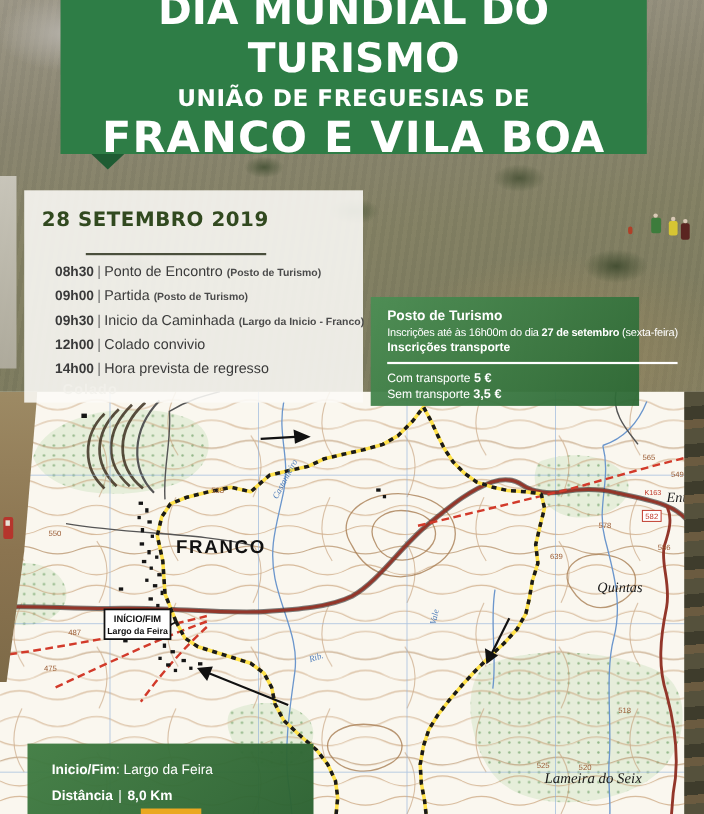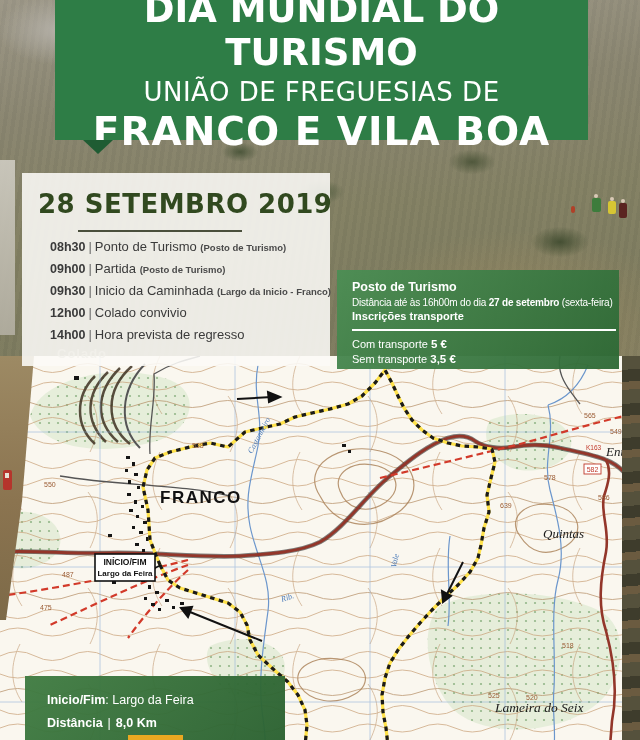--- a/index.html
+++ b/index.html
@@ -33,38 +33,38 @@
     background:linear-gradient(180deg,#9d8a64,#8b7450 55%,#7d6a48);}
   .hikerL{position:absolute;left:3px;top:470px;width:9px;height:20px;border-radius:2px;background:#b5352c;}
   .hikerL:after{content:"";position:absolute;left:2px;top:3px;width:4px;height:5px;background:#e8e2d6;}
   .wedgeR{position:absolute;left:622px;top:356px;width:18px;height:384px;
     background:repeating-linear-gradient(175deg,#55513c 0 14px,#3e3c2c 14px 26px,#6b5b40 26px 34px);}
 
   
   .banner{position:absolute;left:55px;top:-12px;width:533px;height:152px;background:#2e7d46;
     color:#fff;text-align:center;font-family:"DejaVu Sans","Liberation Sans",sans-serif;}
   .banner .l1{font-size:37px;font-weight:bold;letter-spacing:0px;}
-  .banner .l2{margin-top:3px;font-size:26px;font-weight:normal;letter-spacing:.5px;}
+  .banner .l2{margin-top:3px;font-size:21px;font-weight:bold;letter-spacing:.5px;}
   .banner .l3{margin-top:2px;font-size:39px;font-weight:bold;letter-spacing:1px;}
   .tail{position:absolute;left:83px;top:140px;width:0;height:0;
     border-left:15px solid transparent;border-right:15px solid transparent;border-top:14px solid #1f5c33;}
 
   
   .whitebox{position:absolute;left:22px;top:173px;width:308px;height:193px;
     background:rgba(252,251,247,.88);color:#3c3c3c;}
   .wb-title{position:absolute;left:16px;top:16px;font-family:"DejaVu Sans",sans-serif;
-    font-weight:bold;font-size:26px;letter-spacing:.5px;color:#31491f;white-space:nowrap;}
+    font-weight:bold;font-size:18px;letter-spacing:.5px;color:#31491f;white-space:nowrap;}
   .wb-underline{position:absolute;left:56px;top:57px;width:164px;height:2px;background:#4a4f3c;}
   .wb-row{position:absolute;left:28px;white-space:nowrap;font-size:13px;color:#3a3a3a;}
   .wb-row .t{font-weight:bold;font-size:12.5px;}
   .wb-row .sep{color:#6a6a6a;padding:0 3px;}
   .wb-row .note{font-size:9.5px;font-weight:bold;color:#4a4a4a;}
 
   
-  .greenbox{position:absolute;left:337px;top:270px;width:282px;height:99px;color:#fff;
+  .greenbox{position:absolute;left:337px;top:270px;width:244px;height:99px;color:#fff;
     background:linear-gradient(135deg,rgba(76,142,84,.95),rgba(44,104,52,.95));}
   .gb-in{position:absolute;left:15px;top:10px;right:12px;}
   .gb-title{font-size:12.5px;font-weight:bold;}
   .gb-l1{font-size:10px;letter-spacing:-.2px;margin-top:3px;white-space:nowrap;}
   .gb-l2{font-size:11px;font-weight:bold;margin-top:2px;}
   .gb-hr{height:2px;background:#fff;margin:7px 0 6px 0;width:264px;}
   .gb-p{font-size:11px;line-height:15px;}
   .gb-p b{font-size:11.5px;}
 
   
@@ -278,40 +278,40 @@
     <div class="l2">UNIÃO DE FREGUESIAS DE</div>
     <div class="l3">FRANCO E VILA BOA</div>
   </div>
   <div class="tail"></div>
 
   <div class="whitebox">
     <div class="wb-title">28 SETEMBRO 2019</div>
     <div class="wb-underline"></div>
 
     <div class="wb-row" style="top:66px;">
-      <span class="t">08h30</span><span class="sep">|</span><span>Ponto de Turismo</span> <span class="note">(Posto de Turismo)</span>
+      <span class="t">08h30</span><span class="sep">|</span><span>Ponto de Encontro</span> <span class="note">(Posto de Turismo)</span>
     </div>
     <div class="wb-row" style="top:88px;text-align:right;">
       <span class="t">09h00</span><span class="sep">|</span><span>Partida</span> <span class="note">(Posto de Turismo)</span>
     </div>
     <div class="wb-row" style="top:110px;">
       <span class="t">09h30</span><span class="sep">|</span><span>Inicio da Caminhada</span> <span class="note">(Largo da Inicio - Franco)</span>
     </div>
     <div class="wb-row" style="top:132px;">
       <span class="t">12h00</span><span class="sep">|</span><span>Colado convivio</span>
     </div>
     <div class="wb-row" style="top:154px;">
       <span class="t">14h00</span><span class="sep">|</span><span>Hora prevista de regresso</span>
     </div>
   </div>
 
   <div class="greenbox">
     <div class="gb-in">
       <div class="gb-title">Posto de Turismo</div>
-      <div class="gb-l1"><span>Distância até às 16h00m do dia </span><b>27 de setembro</b><span> (sexta-feira)</span></div>
+      <div class="gb-l1"><span>Inscrições até às 16h00m do dia </span><b>27 de setembro</b><span> (sexta-feira)</span></div>
       <div class="gb-l2">Inscrições transporte</div>
       <div class="gb-hr"></div>
       <div class="gb-p"><span>Com transporte </span><b>5 €</b></div>
       <div class="gb-p"><span>Sem transporte </span><b>3,5 €</b></div>
     </div>
   </div>
 
   <div class="routebox">
     <div class="rb-row" style="top:17px;">
       <b>Inicio/Fim</b><span>: Largo da Feira</span>

